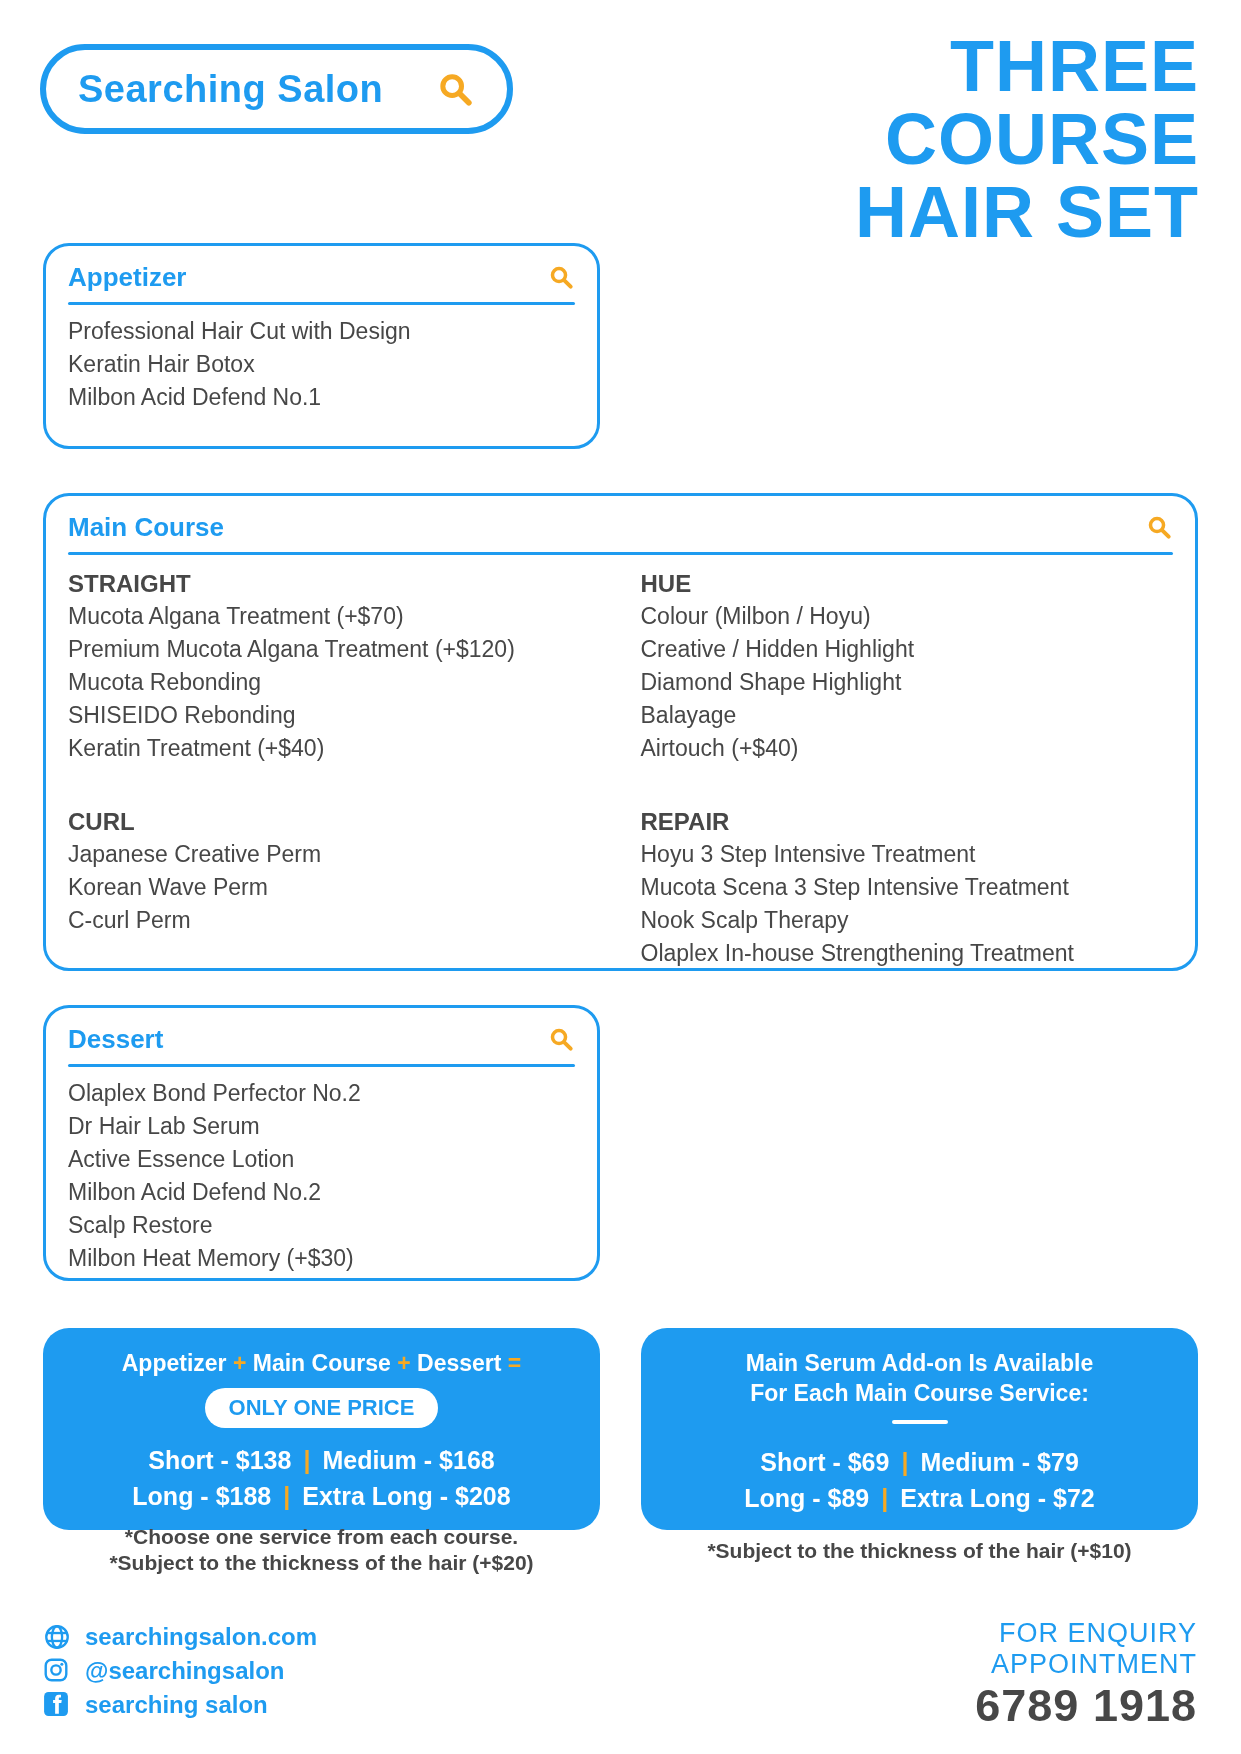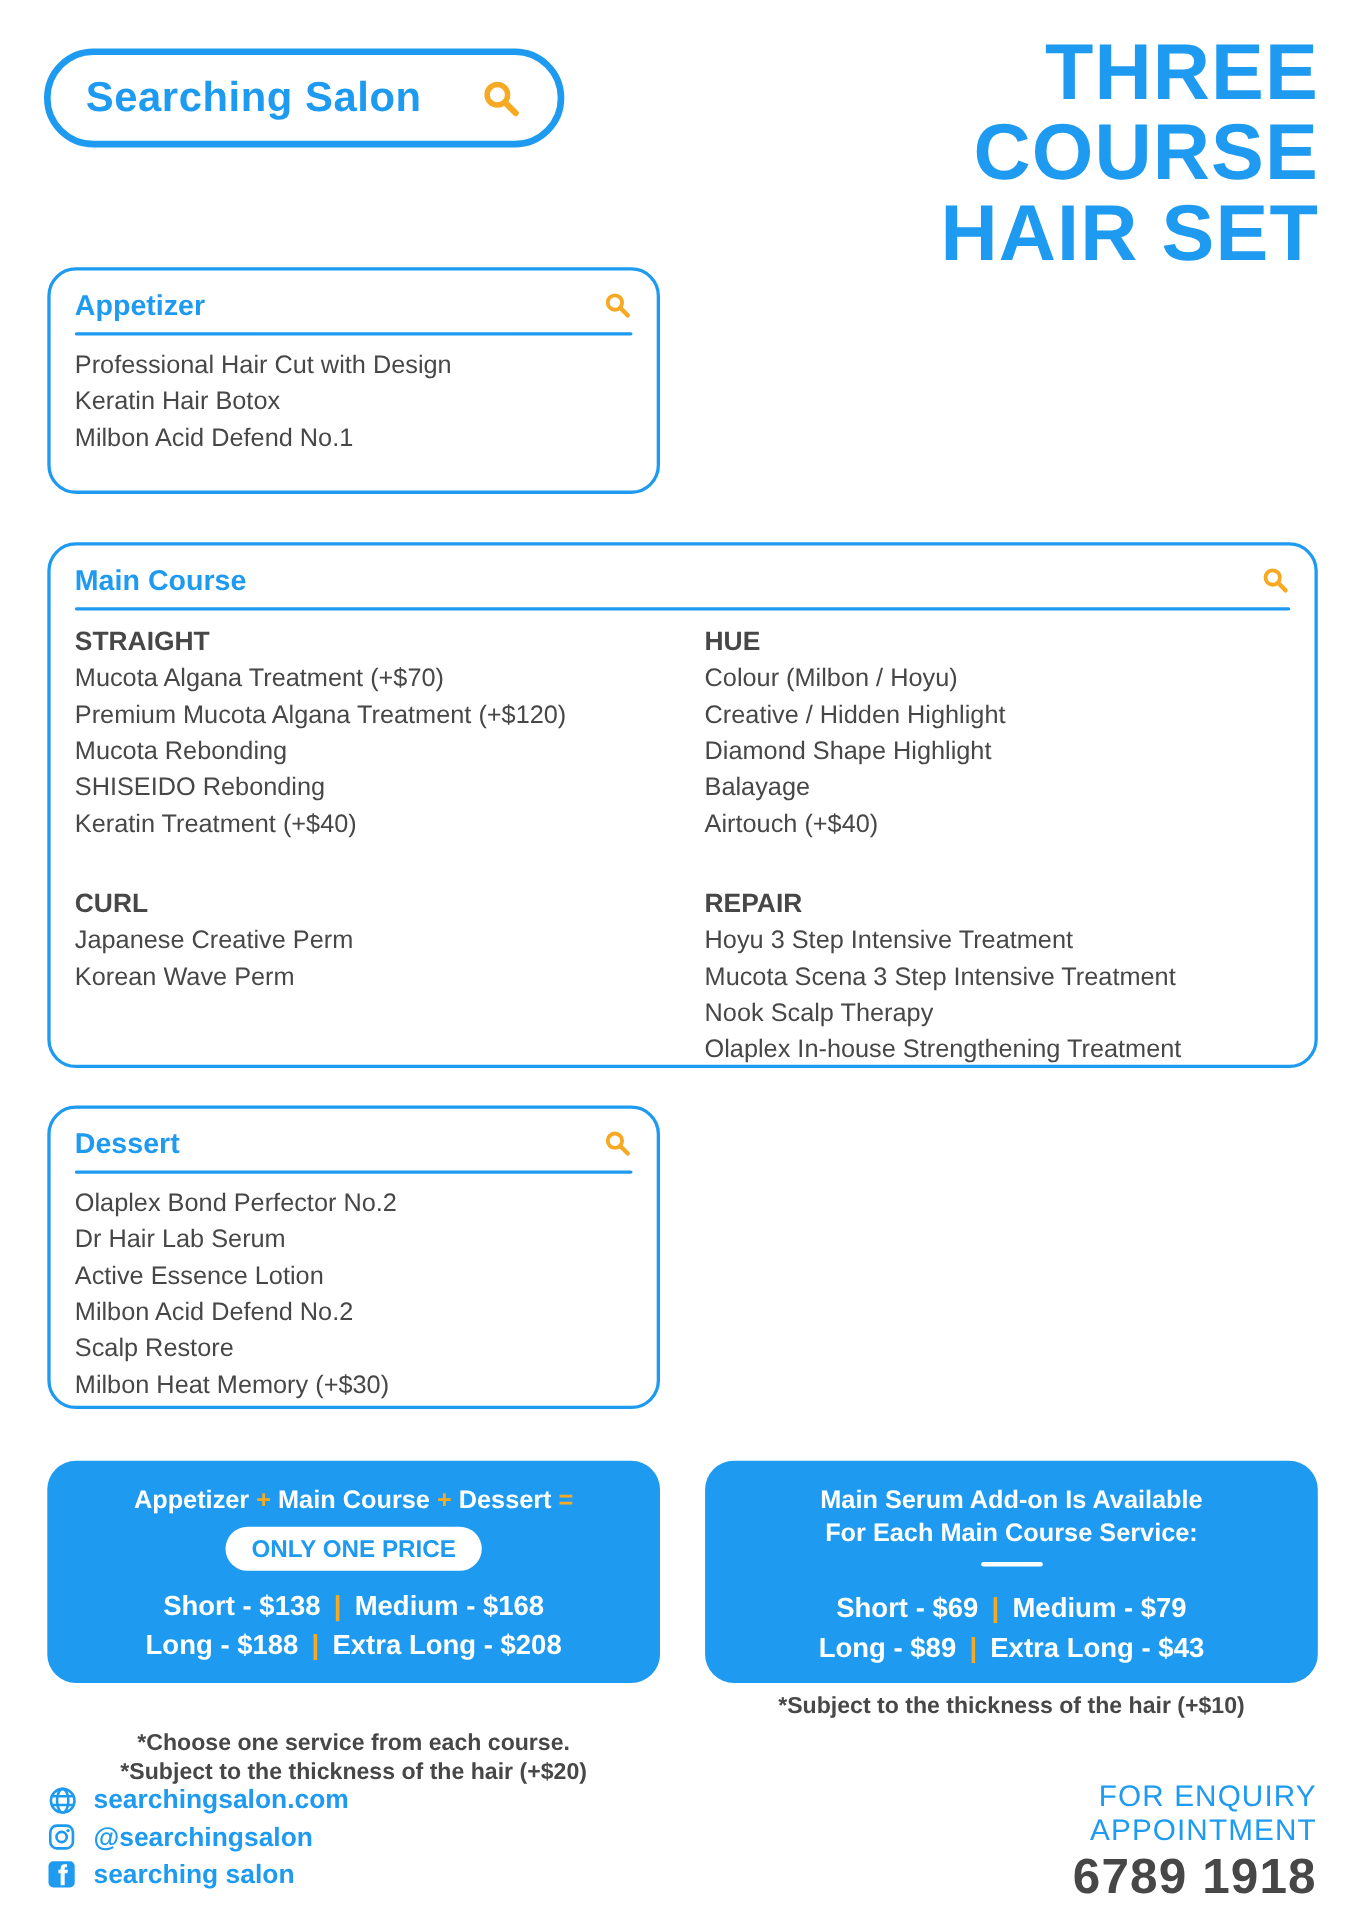--- a/index.html
+++ b/index.html
@@ -68,21 +68,21 @@
   }
   .price-block{margin-top:14px;}
   .offer-right .price-block{margin-top:20px;}
   .price-line{font-size:25px;font-weight:bold;line-height:36px;white-space:nowrap;}
   .pipe{color:var(--yellow);margin:0 12px;font-weight:bold;}
   .offer-divider{width:56px;height:4px;background:#fff;border-radius:2px;margin:12px auto 0 auto;}
   .footnote{
     position:absolute;width:557px;text-align:center;
     font-size:21px;font-weight:bold;line-height:26px;color:var(--dark);
   }
-  .fn-left{left:43px;top:1572px;}
+  .fn-left{left:43px;top:1524px;}
   .fn-right{left:641px;top:1538px;}
 
   
   .footer-social{position:absolute;left:43px;top:1622px;display:flex;flex-direction:column;gap:4px;}
   .social-row{display:flex;align-items:center;gap:14px;height:30px;cursor:pointer;}
   .social-row span.txt{color:var(--blue);font-size:24px;font-weight:bold;white-space:nowrap;}
   .soc-icon{display:flex;width:28px;height:28px;}
   .footer-contact{position:absolute;right:44px;top:1618px;text-align:right;}
   .enquiry{color:var(--blue);font-size:27px;line-height:31px;font-weight:500;letter-spacing:1px;}
   .phone{color:var(--dark);font-size:45px;line-height:52px;font-weight:bold;letter-spacing:1px;}
@@ -153,20 +153,21 @@
         <div>Colour (Milbon / Hoyu)</div>
         <div>Creative / Hidden Highlight</div>
         <div>Diamond Shape Highlight</div>
         <div>Balayage</div>
         <div>Airtouch (+$40)</div>
       </div>
       <div class="mc-group">
         <div class="group-heading">CURL</div>
         <div>Japanese Creative Perm</div>
         <div>Korean Wave Perm</div>
+        <div>C-curl Perm</div>
       </div>
       <div class="mc-group">
         <div class="group-heading">REPAIR</div>
         <div>Hoyu 3 Step Intensive Treatment</div>
         <div>Mucota Scena 3 Step Intensive Treatment</div>
         <div>Nook Scalp Therapy</div>
         <div>Olaplex In-house Strengthening Treatment</div>
       </div>
     </div>
   </section>
@@ -222,21 +223,21 @@
     <div class="offer-headline">
       <div>Main Serum Add-on Is Available</div>
       <div>For Each Main Course Service:</div>
     </div>
     <div class="offer-divider"></div>
     <div class="price-block">
       <div class="price-line">
         <span>Short - $69</span><span class="pipe">|</span><span>Medium - $79</span>
       </div>
       <div class="price-line">
-        <span>Long - $89</span><span class="pipe">|</span><span>Extra Long - $43</span>
+        <span>Long - $89</span><span class="pipe">|</span><span>Extra Long - $72</span>
       </div>
     </div>
   </section>
   <div class="footnote fn-right">
     <div>*Subject to the thickness of the hair (+$10)</div>
   </div>
 
   <div class="footer-social">
     <div class="social-row">
       <span class="soc-icon">

